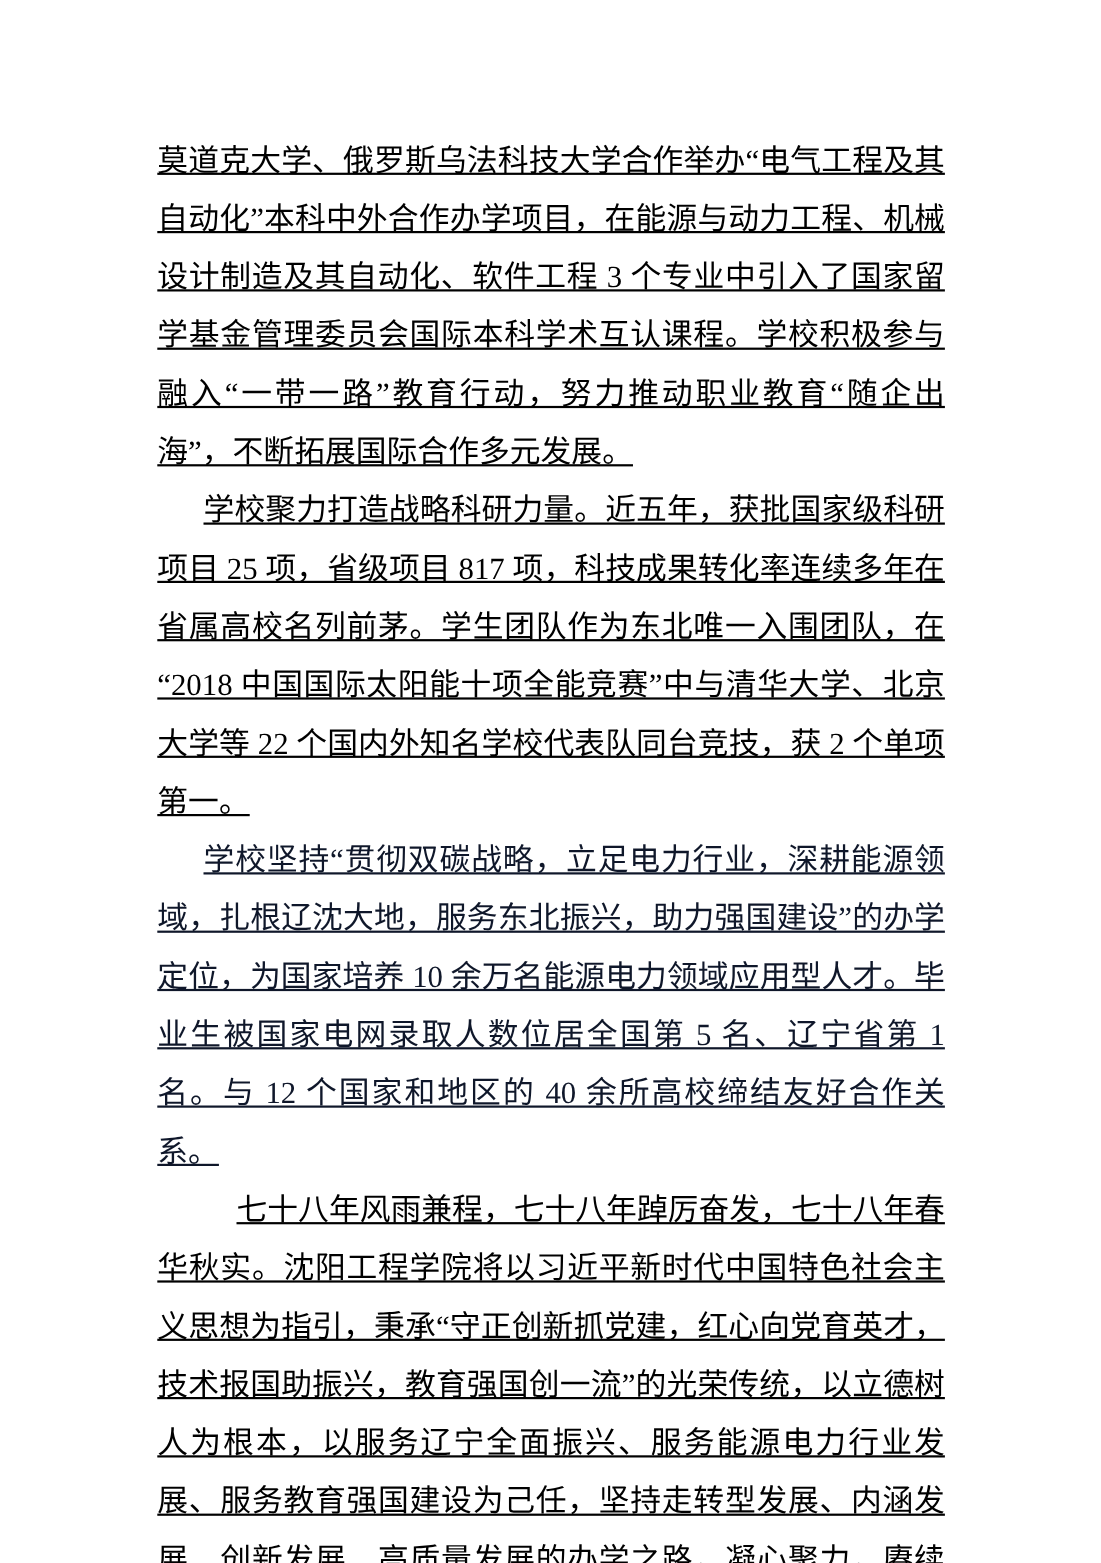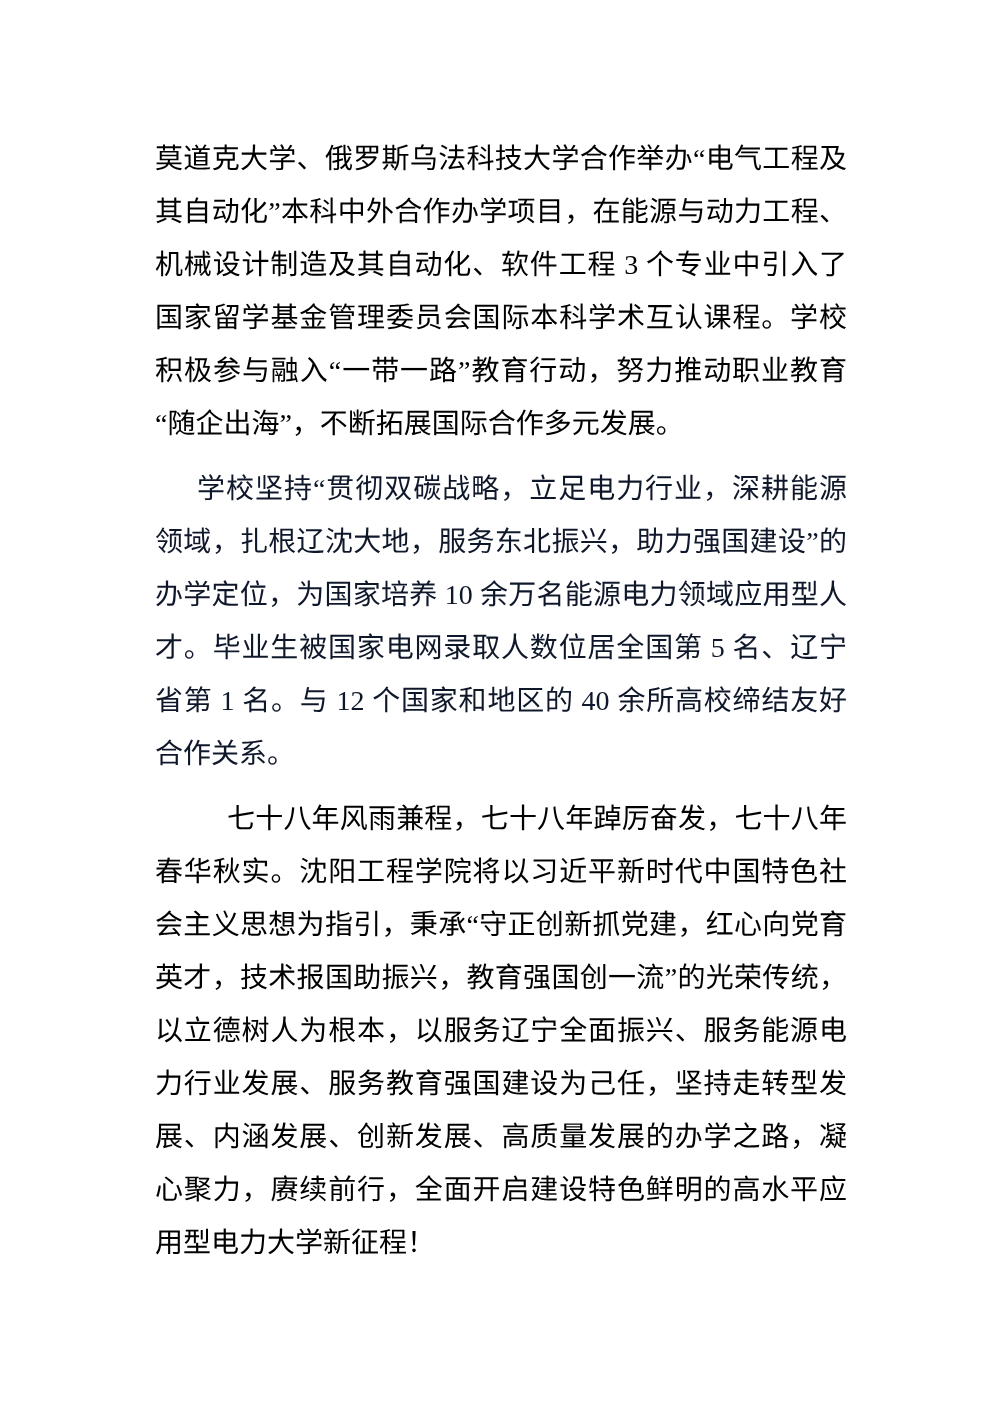--- a/index.html
+++ b/index.html
@@ -15,36 +15,38 @@
     background: #ffffff;
     overflow: hidden;
   }
   .doc-body {
     position: absolute;
     left: 143px;
     top: 120px;
     width: 716px;
   }
   .para {
-    margin: 12px;
+    margin: 0;
     padding: 0;
     font-family: "Liberation Serif", "DejaVu Serif", serif;
     font-size: 28px;
     line-height: 53px;
     color: #000000;
     text-align: justify;
     text-justify: inter-ideograph;
     word-break: break-all;
+    text-decoration: underline;
   }
   .indent-none { text-indent: 0; }
   .indent-small { text-indent: 42px; }
   .indent-large { text-indent: 72px; }
 </style>
 </head>
 <body style="background: rgb(255, 255, 255);">
 
 <div class="page">
   <div class="doc-body">
     <p class="para indent-none" style="color: rgb(0, 0, 0);">莫道克大学、俄罗斯乌法科技大学合作举办“电气工程及其自动化”本科中外合作办学项目，在能源与动力工程、机械设计制造及其自动化、软件工程 3 个专业中引入了国家留学基金管理委员会国际本科学术互认课程。学校积极参与融入“一带一路”教育行动，努力推动职业教育“随企出海”，不断拓展国际合作多元发展。</p>
+    <p class="para indent-small" style="color: rgb(0, 0, 0);">学校聚力打造战略科研力量。近五年，获批国家级科研项目 25 项，省级项目 817 项，科技成果转化率连续多年在省属高校名列前茅。学生团队作为东北唯一入围团队，在“2018 中国国际太阳能十项全能竞赛”中与清华大学、北京大学等 22 个国内外知名学校代表队同台竞技，获 2 个单项第一。</p>
     <p class="para indent-small" style="color: #0f172a;">学校坚持“贯彻双碳战略，立足电力行业，深耕能源领域，扎根辽沈大地，服务东北振兴，助力强国建设”的办学定位，为国家培养 10 余万名能源电力领域应用型人才。毕业生被国家电网录取人数位居全国第 5 名、辽宁省第 1 名。与 12 个国家和地区的 40 余所高校缔结友好合作关系。</p>
     <p class="para indent-large" style="color: rgb(0, 0, 0);">七十八年风雨兼程，七十八年踔厉奋发，七十八年春华秋实。沈阳工程学院将以习近平新时代中国特色社会主义思想为指引，秉承“守正创新抓党建，红心向党育英才，技术报国助振兴，教育强国创一流”的光荣传统，以立德树人为根本，以服务辽宁全面振兴、服务能源电力行业发展、服务教育强国建设为己任，坚持走转型发展、内涵发展、创新发展、高质量发展的办学之路，凝心聚力，赓续前行，全面开启建设特色鲜明的高水平应用型电力大学新征程！</p>
   </div>
 </div>
 
 </body></html>

